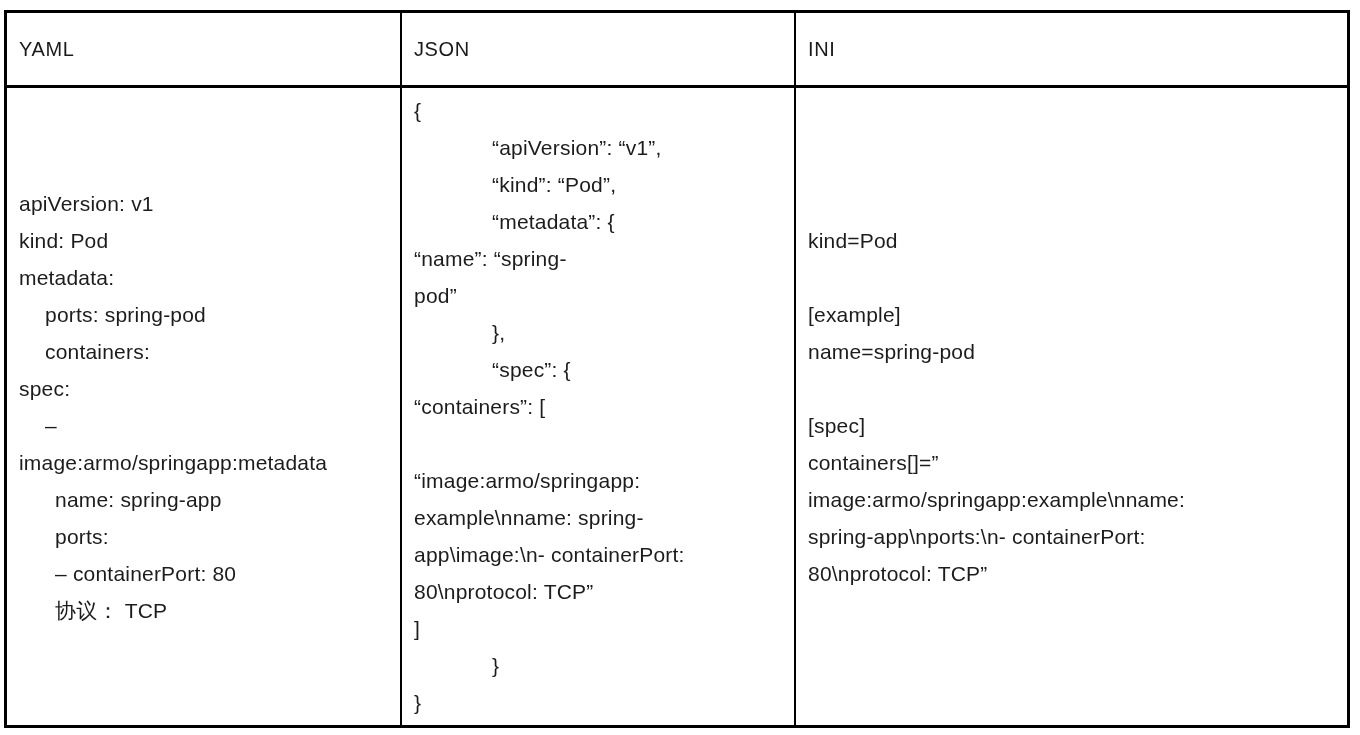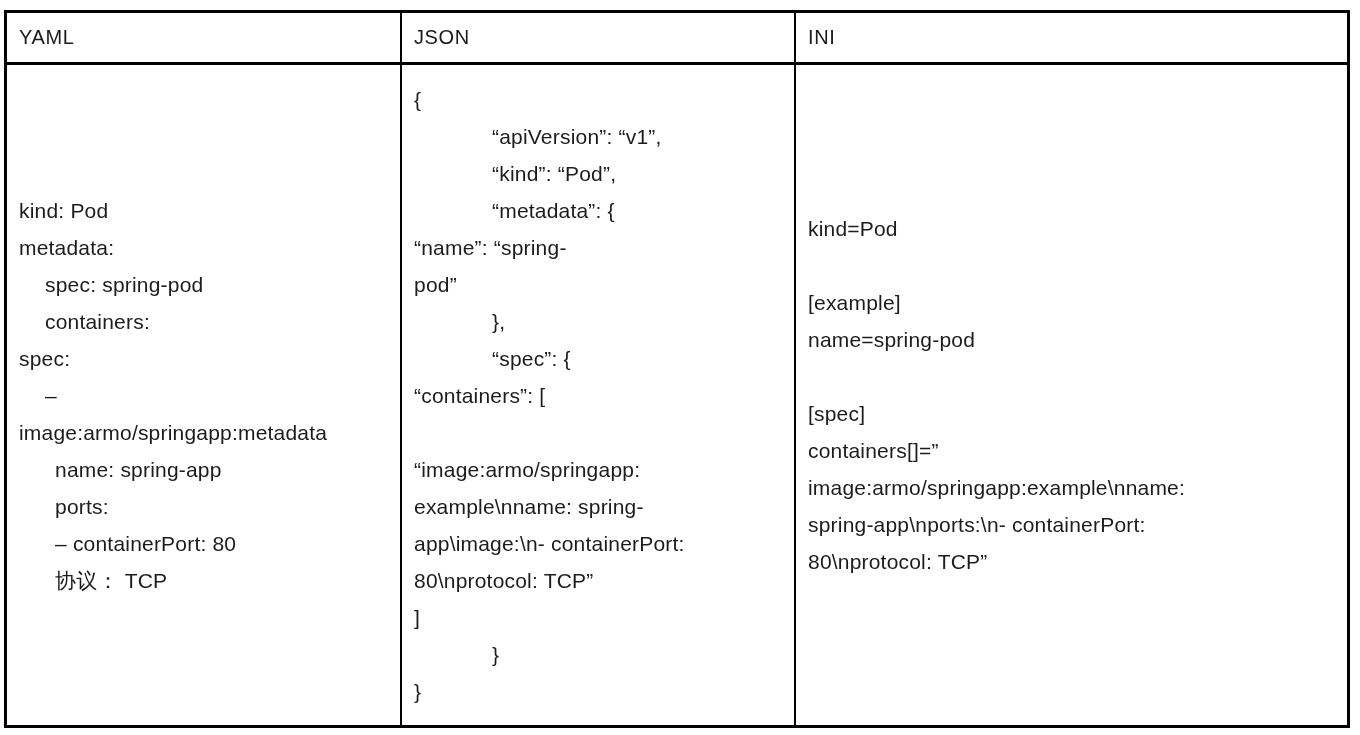--- a/index.html
+++ b/index.html
@@ -13,21 +13,21 @@
   .fmt-table {
     position: absolute;
     left: 4px; top: 10px;
     width: 1346px; height: 718px;
     border: 3px solid #000;
     display: flex; flex-direction: column;
     background: #fff;
   }
   .header-row {
     display: flex;
-    height: 52px;
+    height: 75px;
     border-bottom: 3px solid #000;
     flex: none;
   }
   .body-row { display: flex; flex: 1; min-height: 0; }
   .hcell, .bcell { border-right: 2px solid #000; }
   .hcell:last-child, .bcell:last-child { border-right: none; }
   .c1 { width: 395px; flex: none; }
   .c2 { width: 394px; flex: none; }
   .c3 { flex: 1; }
   .hcell {
@@ -61,23 +61,24 @@
 <body>
 
 <div class="fmt-table">
   <div class="header-row">
     <div class="hcell c1">YAML</div>
     <div class="hcell c2">JSON</div>
     <div class="hcell c3">INI</div>
   </div>
   <div class="body-row">
     <div class="bcell c1 col-yaml">
+        <div class="line ind-0">apiVersion: v1</div>
         <div class="line ind-0">kind: Pod</div>
         <div class="line ind-0">metadata:</div>
-        <div class="line ind-1">spec: spring-pod</div>
+        <div class="line ind-1">ports: spring-pod</div>
         <div class="line ind-1">containers:</div>
         <div class="line ind-0">spec:</div>
         <div class="line ind-1">–</div>
         <div class="line ind-0">image:armo/springapp:metadata</div>
         <div class="line ind-2">name: spring-app</div>
         <div class="line ind-2">ports:</div>
         <div class="line ind-2">– containerPort: 80</div>
         <div class="line ind-2">协议： TCP</div>
       </div>
     <div class="bcell c2 col-json">

